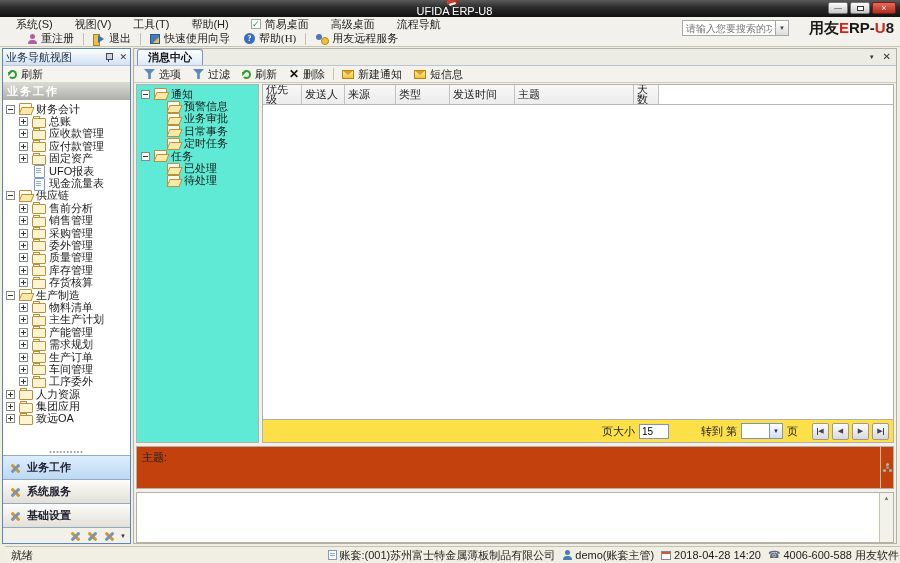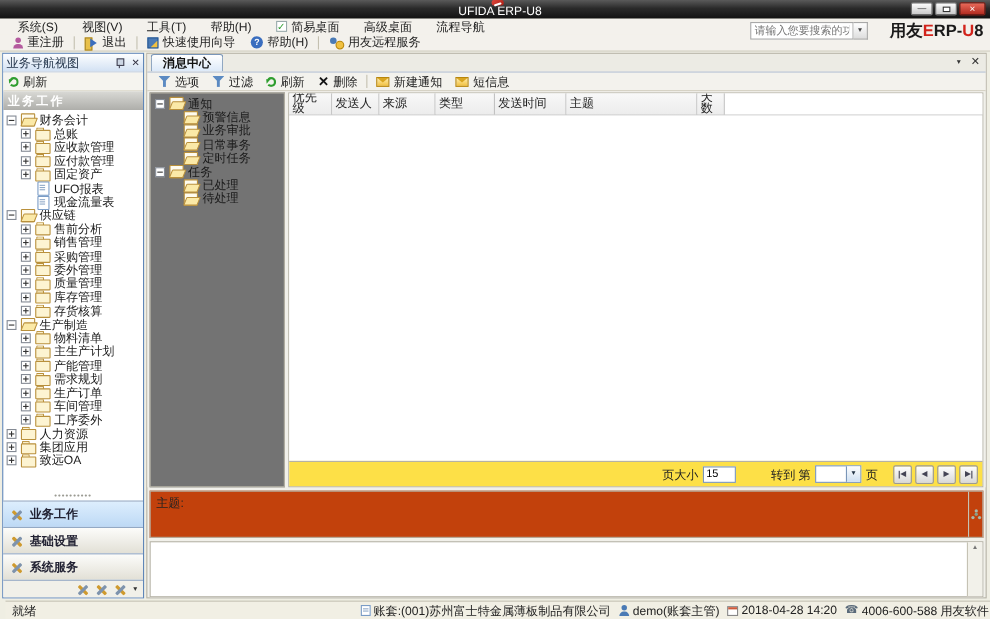--- a/index.html
+++ b/index.html
@@ -21,21 +21,21 @@
   .restore-glyph { width:7px; height:5px; border:1px solid #333; background:#fff; position:relative; }
 
   
   .menu-bar { position:absolute; left:0; top:17px; width:900px; height:14px;
     background:#f3f1ec; display:flex; align-items:center; padding-left:6px; gap:2px; }
   .menu-item { padding:0 10px; height:14px; display:flex; align-items:center; gap:4px; cursor:default; }
   .chk-box { width:10px; height:10px; background:#fff; border:1px solid #9aa; display:flex; align-items:center; justify-content:center; color:#2f9e2f; font-size:9px; font-weight:bold; line-height:1; }
 
   
   .quick-toolbar { position:absolute; left:0; top:31px; width:900px; height:16px;
-    background:#f3f1ec; border-bottom:1px solid #c9c5b4; display:flex; align-items:center; padding-left:4px; }
+    background:#f3f1ec; border-bottom:1px solid #c9c5b4; display:flex; align-items:center; padding-left:20px;font-family:Liberation Serif, serif; }
   .qt-btn { display:flex; align-items:center; gap:4px; padding:0 7px; height:15px; }
   .qt-sep { width:1px; height:12px; background:#c4c0b0; margin:0 2px; }
 
   
   .search-zone { position:absolute; top:19px; right:6px; height:18px; display:flex; align-items:center; }
   .search-input { width:94px; height:16px; border:1px solid #a8a8a8; font-size:10px; padding:0 3px; color:#555; background:#fff; font-family:inherit; }
   .search-drop { width:13px; height:16px; border:1px solid #a8a8a8; border-left:none; background:linear-gradient(#fff,#ddd); font-size:6px; color:#444; display:flex; align-items:center; justify-content:center; }
   .brand { margin-left:20px; font-size:15px; font-weight:bold; color:#1a1a1a; letter-spacing:0; }
   .brand .red { color:#d2241c; }
 
@@ -114,21 +114,21 @@
   
   .main-panel { position:absolute; left:133px; top:1px; width:764px; height:496px; background:#f1f0ea; border:1px solid #b5b2a5; display:flex; flex-direction:column; }
   .tab-strip { height:17px; background:#ecebe4; border-bottom:1px solid #b9c6d8; display:flex; align-items:flex-end; padding-left:3px; position:relative; }
   .tab { height:16px; padding:0 10px; background:linear-gradient(#ffffff,#dce9f8); border:1px solid #7a96b8; border-bottom:none; border-radius:3px 3px 0 0; font-weight:bold; display:flex; align-items:center; color:#111; }
   .tab-strip-icons { position:absolute; right:5px; top:3px; display:flex; gap:8px; align-items:center; }
   .tab-strip-icons .dd { font-size:6px; color:#333; }
   .tab-strip-icons .cl { font-size:10px; color:#333; line-height:1; }
   .mc-toolbar { height:17px; background:#f3f2ed; border-bottom:1px solid #cfcabb; display:flex; align-items:center; padding-left:4px; }
   .mc-btn { display:flex; align-items:center; gap:4px; padding:0 6px; height:16px;font-family:Liberation Serif, serif; }
   .mc-content { height:362px; position:relative; background:#f1f0ea; }
-  .msg-tree-panel { position:absolute; left:2px; top:1px; width:123px; height:359px; background:#737373; border:1px solid #b5b2a5; padding-top:3px; }
+  .msg-tree-panel { position:absolute; left:2px; top:1px; width:123px; height:359px; background:#5eead4; border:1px solid #b5b2a5; padding-top:3px; }
   .msg-tree-panel .tree-row.lvl0 { padding-left:4px; }
   .msg-tree-panel .tree-row.lvl1 { padding-left:17px; }
   .table-area { position:absolute; left:128px; top:1px; right:2px; height:359px; background:#fff; border:1px solid #b5b2a5; display:flex; flex-direction:column; }
   .tbl-header { height:20px; display:flex; background:#f1f1f1; border-bottom:1px solid #b8b8b8; flex:0 0 20px; }
   .th-cell { border-right:1px solid #c2c2c2; background:linear-gradient(#f8f8f8,#ececec); padding:1px 3px; font-size:11px; line-height:9.5px; display:flex; align-items:center; overflow:hidden; color:#222; }
   .th-fill { flex:1; background:#fff; }
   .tbl-body { flex:1; background:#fff; }
   .pagination { height:23px; background:#fde047; border-top:1px solid #b5b2a5; display:flex; align-items:center; justify-content:flex-end; padding-right:4px; gap:4px; }
   .pg-input { width:30px; height:15px; border:1px solid #7a96b8; font-size:10px; padding:0 2px; font-family:inherit; }
   .pg-gap { width:24px; }
@@ -370,25 +370,25 @@
           <span class="tree-label">致远OA</span>
         </div>
       </div>
     <div class="sb-splitter">••••••••••</div>
     <div class="sb-nav-btn selected">
       <span class="ico-tools"></span>
       <span>业务工作</span>
     </div>
     <div class="sb-nav-btn">
       <span class="ico-tools"></span>
-      <span>基础设置</span>
+      <span>系统服务</span>
     </div>
     <div class="sb-nav-btn">
       <span class="ico-tools"></span>
-      <span>系统服务</span>
+      <span>基础设置</span>
     </div>
     <div class="sb-bottom">
       <span class="ico-tools"></span>
       <span class="ico-tools"></span>
       <span class="ico-tools"></span>
       <span class="caret">▼</span>
     </div>
   </div>
 
   <div class="main-panel">

